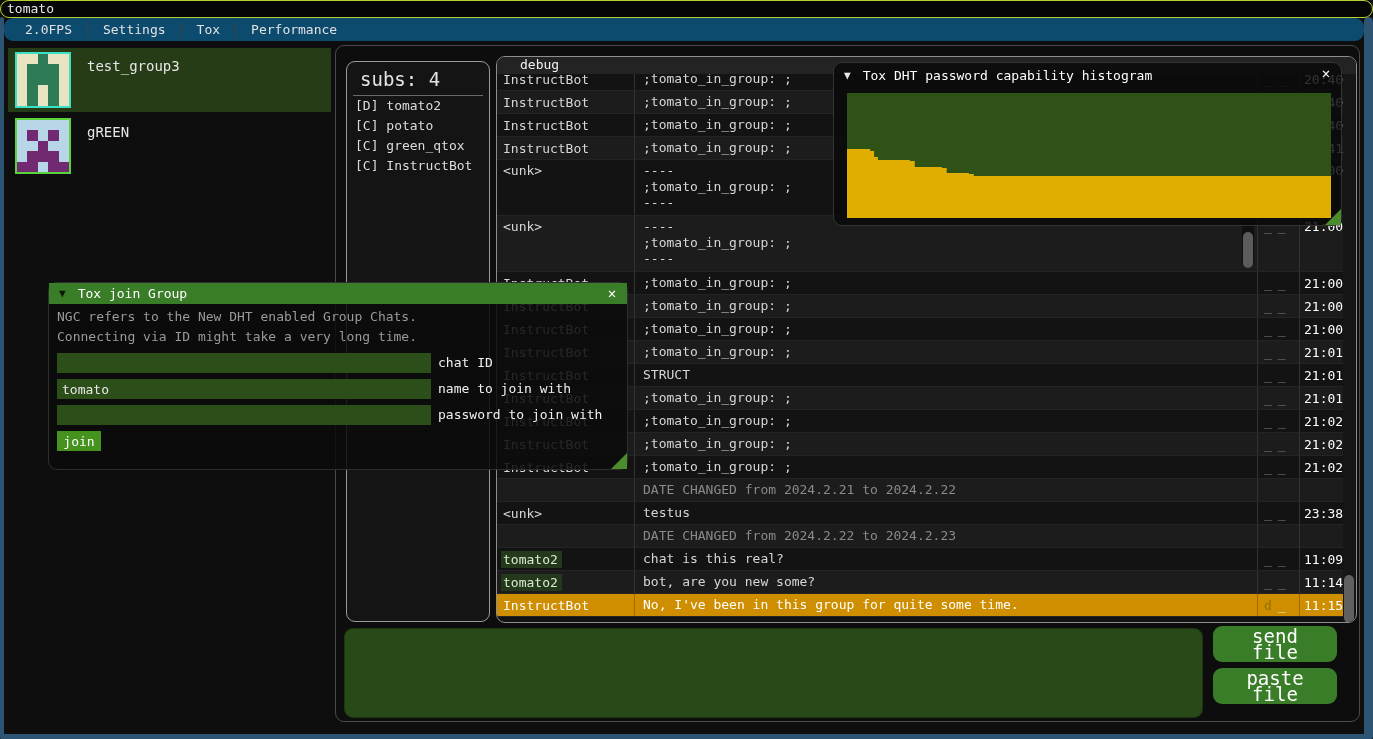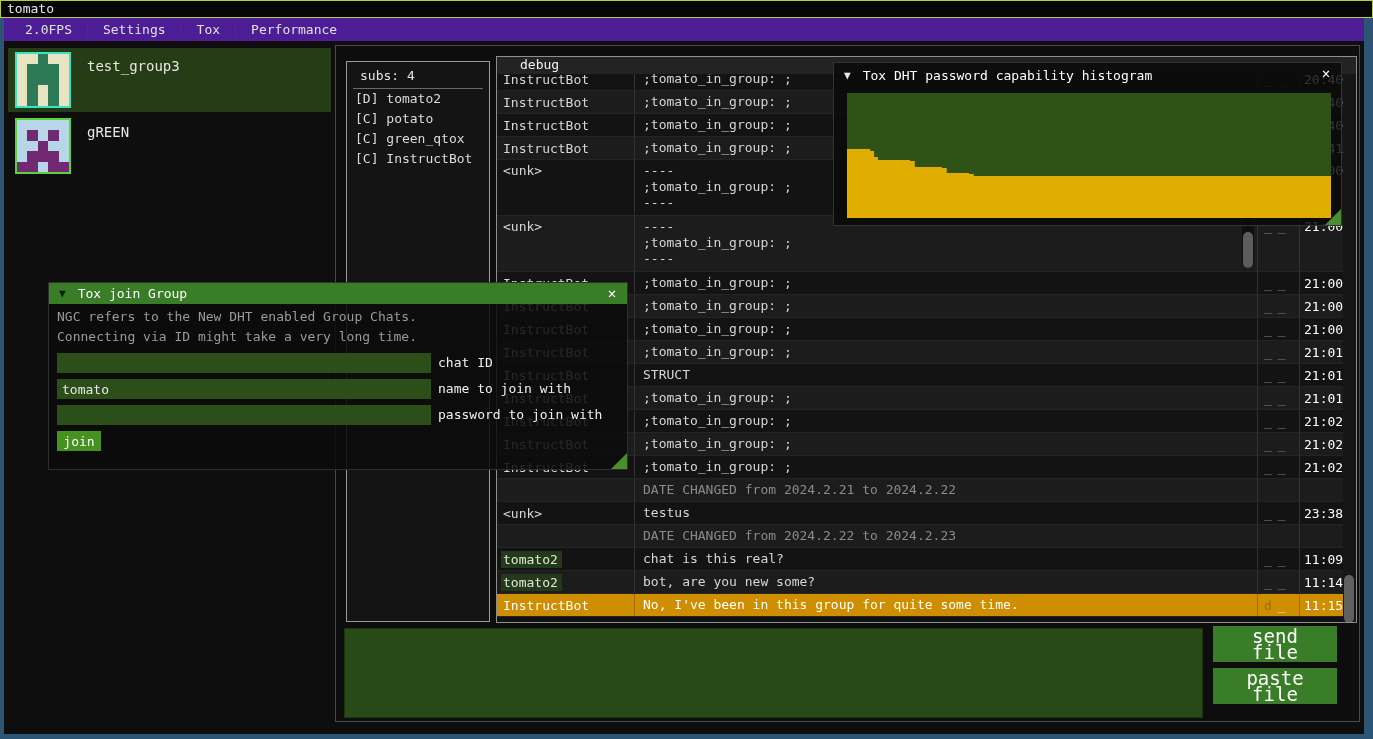--- a/index.html
+++ b/index.html
@@ -1,38 +1,38 @@
 <!DOCTYPE html>
 <html><head>
 <meta charset="utf-8">
 <style>
   *{margin:0;padding:0;box-sizing:border-box;font-family:"DejaVu Sans Mono",monospace;}
   html,body{width:1373px;height:739px;overflow:hidden;background:#0e0e0e;}
-  .abs{position:absolute;}
+  .abs{position:absolute;border-radius:9px;}
   
   #frame-left{left:0;top:17px;width:4px;height:722px;background:#2d5472;}
   #frame-right{left:1364px;top:17px;width:9px;height:722px;background:#2d5472;}
   #frame-bottom{left:0;top:734px;width:1373px;height:5px;background:#2d5472;}
   
   #titlebar{left:0;top:0;width:1373px;height:18px;background:#060606;border:1px solid #b9cf30;color:#e8e8e8;font-size:13px;line-height:16px;padding-left:6px;}
   
-  #menubar{left:4px;top:18px;width:1360px;height:23px;background:#4c1d95;display:flex;align-items:stretch;padding-left:6px;}
+  #menubar{left:4px;top:18px;width:1360px;height:23px;background:#0c4a6e;display:flex;align-items:stretch;padding-left:6px;}
   .menu-item{color:#e2e2e2;font-size:13px;display:flex;align-items:center;padding:0 15px;cursor:default;}
   .menu-sep{width:1px;background:#3f3f3f;margin:3px 0;}
   
   #contacts{left:8px;top:48px;width:323px;}
   .contact{height:64px;margin-bottom:2px;display:flex;position:relative;}
   .contact.selected{background:#253c17;}
   .avatar{width:56px;height:56px;margin:4px 0 0 7px;border:2px solid;display:grid;grid-template-columns:repeat(5,1fr);grid-template-rows:repeat(5,1fr);}
   .contact-name{color:#e6e6e6;font-size:14px;margin:10px 0 0 16px;}
   
   #main-window{left:335px;top:45px;width:1025px;height:677px;background:#0d0d0d;border:1px solid #4a4a4a;}
   
   #subs-panel{left:10px;top:15px;width:144px;height:561px;background:#141414;border:1px solid #9a9a9a;}
-  #subs-header{color:#e2e2e2;font-size:13px;margin:6px 0 0 13px;}
+  #subs-header{color:#e2e2e2;font-size:19px;margin:6px 0 0 13px;}
   #subs-sep{margin:5px 6px 0 6px;height:1px;background:#6a6a6a;}
   .member{color:#dcdcdc;font-size:13px;height:20px;line-height:20px;padding-left:8px;}
   
   #chat-panel{left:160px;top:10px;width:861px;height:567px;background:#121212;border:1px solid #8e8e8e;overflow:hidden;}
   #tabbar{position:absolute;left:0;top:0;width:859px;height:17px;background:#232323;z-index:5;}
   #tab-debug{color:#f2f2f2;font-size:13px;line-height:16px;padding-left:23px;}
   #rows{position:absolute;left:0;top:11px;width:846px;}
   .mrow{position:relative;display:flex;background:#131313;border-bottom:1px solid #242424;}
   .mrow.alt{background:#1c1c1c;}
   .mrow.unread{background:#cf8e00;}

